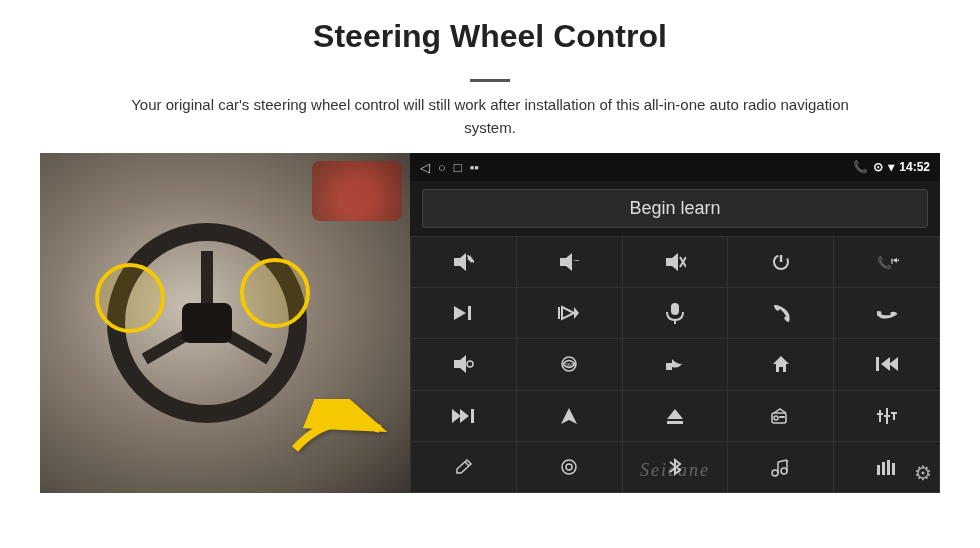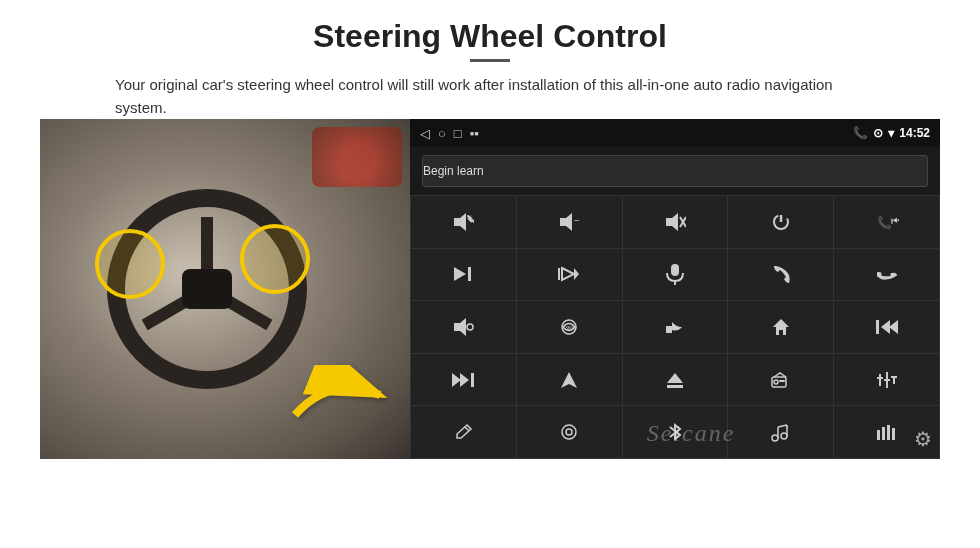--- a/index.html
+++ b/index.html
@@ -17,36 +17,38 @@
       display: flex;
       flex-direction: column;
       align-items: center;
       padding: 18px 40px 0;
     }
 
     .title {
       font-size: 32px;
       font-weight: 900;
       color: #222;
-      margin-bottom: 4px;
+      margin-bottom: 24px;
       text-align: center;
     }
 
     .title-divider {
       width: 40px;
       height: 3px;
       background: #555;
       margin: 0 auto 12px;
     }
 
     .subtitle {
       font-size: 15px;
       color: #333;
+      text-align: center;
       line-height: 1.5;
       max-width: 750px;
+      margin-bottom: 14px;
     }
 
     .content-row {
       display: flex;
       width: 100%;
       height: 340px;
       gap: 0;
     }
 
     
@@ -195,23 +197,24 @@
     
     .begin-learn-row {
       padding: 8px 12px;
       background: #1a1a1a;
     }
     .begin-learn-btn {
       width: 100%;
       background: #2a2a2a;
       border: 1px solid #444;
       color: #ddd;
-      font-size: 12px;
+      font-size: 18px;
       padding: 8px 0;
       border-radius: 3px;
+      text-align: center;
       cursor: pointer;
     }
 
     
     .btn-grid {
       display: grid;
       grid-template-columns: repeat(5, 1fr);
       gap: 1px;
       background: #333;
       flex: 1;
@@ -229,27 +232,26 @@
       transition: background 0.1s;
       min-height: 44px;
     }
 
     
     .seicane-watermark {
       position: absolute;
       bottom: 12px;
       left: 50%;
       transform: translateX(-50%);
-      font-size: 24px;
+      font-size: 18px;
       font-style: italic;
       color: rgba(255,255,255,0.3);
       font-family: Georgia, serif;
       letter-spacing: 2px;
       pointer-events: none;
-      margin-left: 16px;
     }
 
     
     .gear-btn {
       position: absolute;
       bottom: 8px;
       right: 8px;
       color: #aaa;
       font-size: 20px;
       cursor: pointer;

